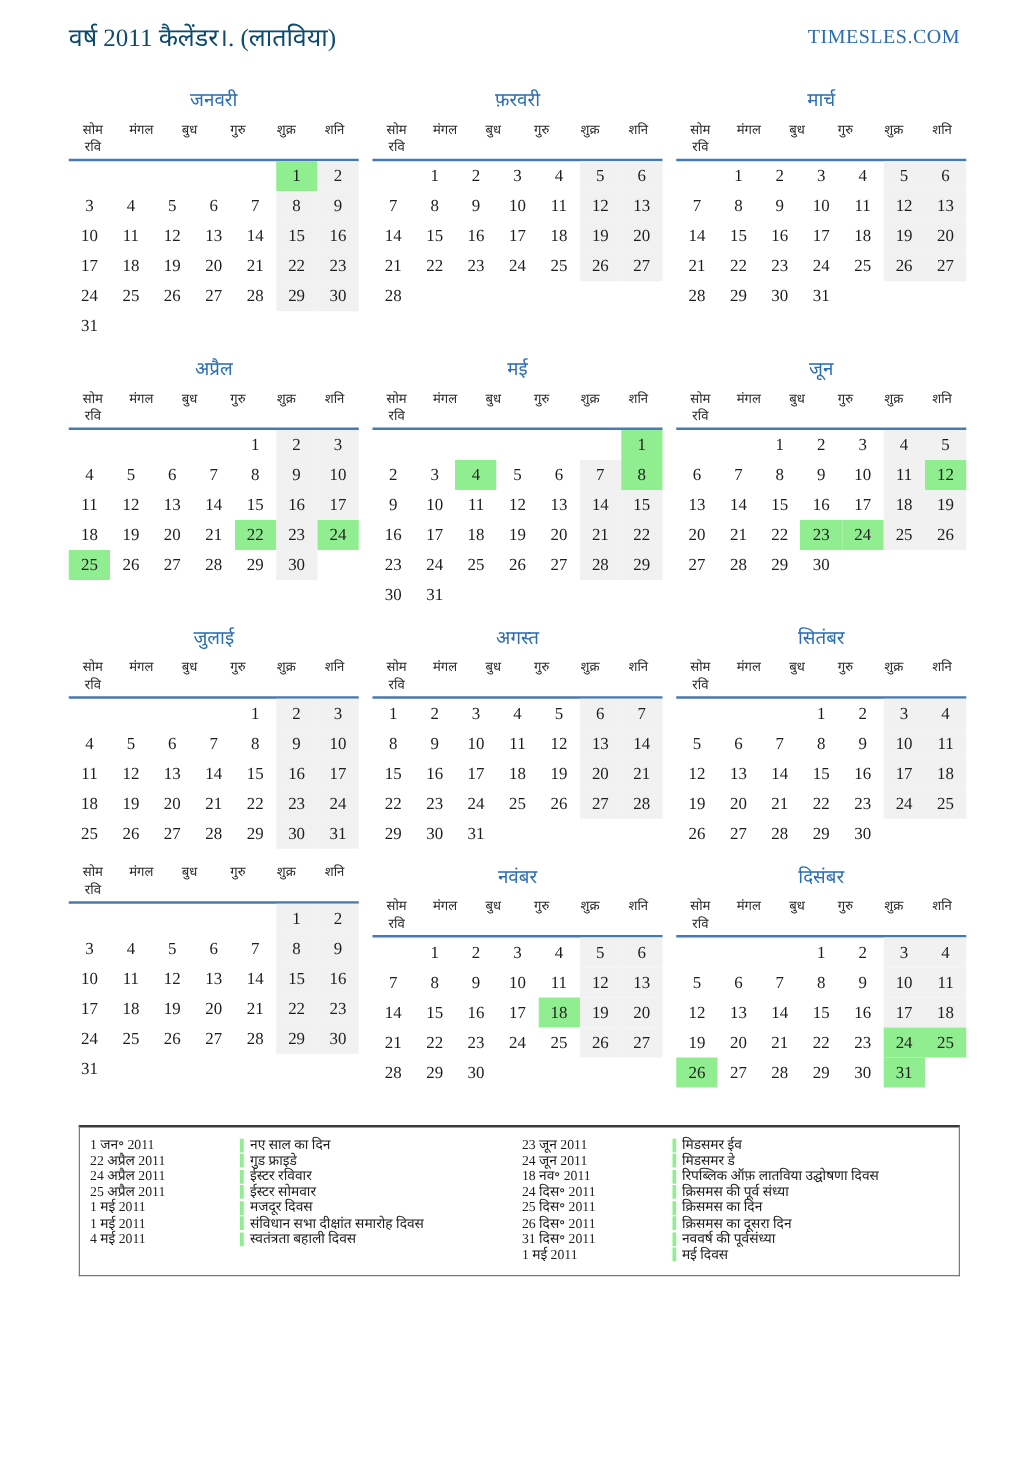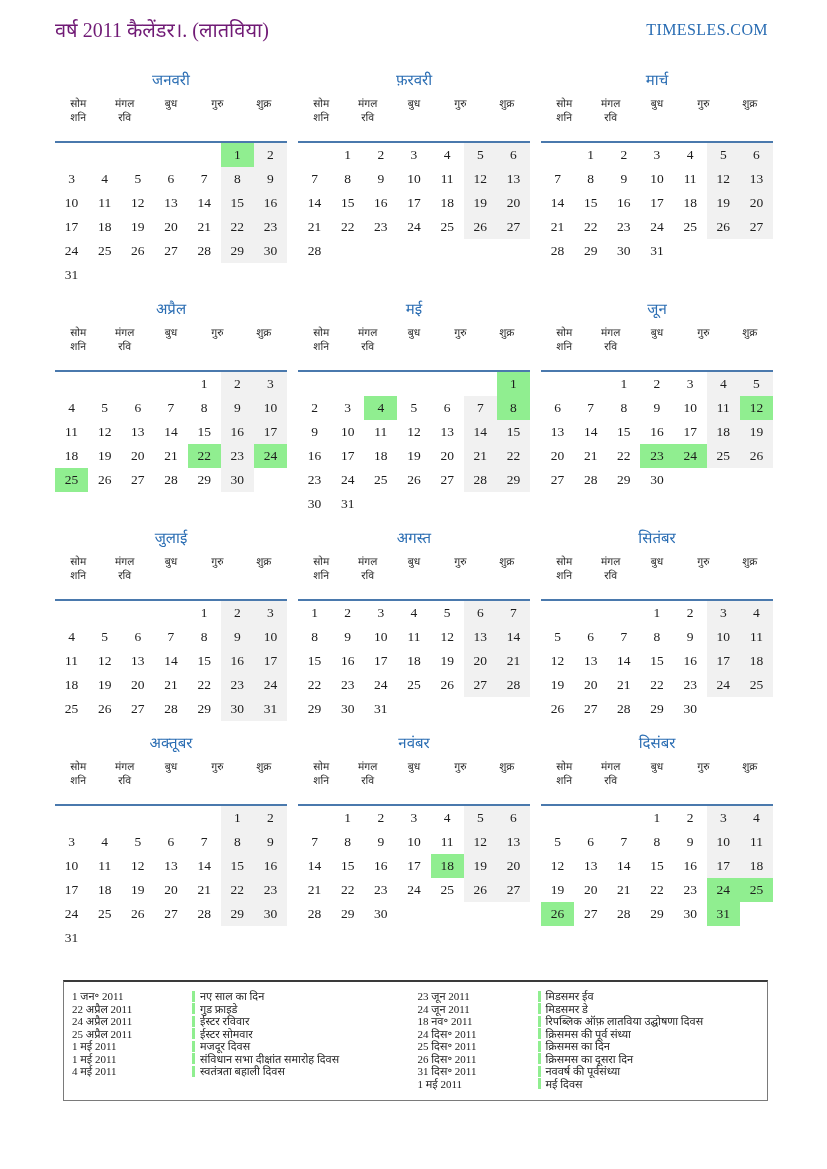--- a/index.html
+++ b/index.html
@@ -16,43 +16,43 @@
     font-family:"DejaVu Sans",sans-serif;
     color:var(--ink);
     overflow:hidden;
   }
   .page-header{
     display:flex;justify-content:space-between;align-items:flex-start;
     padding:16px 59px 0 55px;
   }
   .page-title{
     font-family:"Liberation Serif","DejaVu Sans",serif;
-    font-size:20px;color:#701a75;font-weight:400;
+    font-size:20px;color:#0c4a6e;font-weight:400;
   }
   .site-link{
     font-family:"Liberation Serif","DejaVu Sans",serif;
     font-size:16px;color:var(--accent);
     letter-spacing:.4px;text-decoration:none;margin-top:5px;
   }
   .months-grid{
     display:grid;
     grid-template-columns:repeat(3,232px);
     column-gap:8px;row-gap:22px;
     margin:26px 0 0 55px;
     gap:11px;
   }
   .month{width:232px;}
   .month-title{
     text-align:center;color:var(--accent);
     font-size:15px;margin-bottom:7px;
   }
   .month-head{
-    display:grid;grid-template-columns:repeat(5,1fr);
+    display:grid;grid-template-columns:repeat(6,1fr);
     border-bottom:2px solid var(--rule);
-    padding-bottom:17px;
+    padding-bottom:3px;
   }
   .wd{
     text-align:center;font-size:10.5px;color:#2b2b2b;
   }
   .month-body{
     display:grid;grid-template-columns:repeat(7,1fr);
   }
   .day{
     height:24px;line-height:24px;text-align:center;
     font-family:"Liberation Serif","DejaVu Serif",serif;
@@ -552,21 +552,20 @@
         <div class="day">27</div>
         <div class="day">28</div>
         <div class="day">29</div>
         <div class="day">30</div>
         <div class="day"></div>
         <div class="day"></div>
       </div>
   </div>
 
   <div class="month">
-    <div class="month-title">अक्तूबर</div>
     <div class="month-head">
         <div class="wd">सोम</div>
         <div class="wd">मंगल</div>
         <div class="wd">बुध</div>
         <div class="wd">गुरु</div>
         <div class="wd">शुक्र</div>
         <div class="wd">शनि</div>
         <div class="wd">रवि</div>
       </div>
     <div class="month-body">

